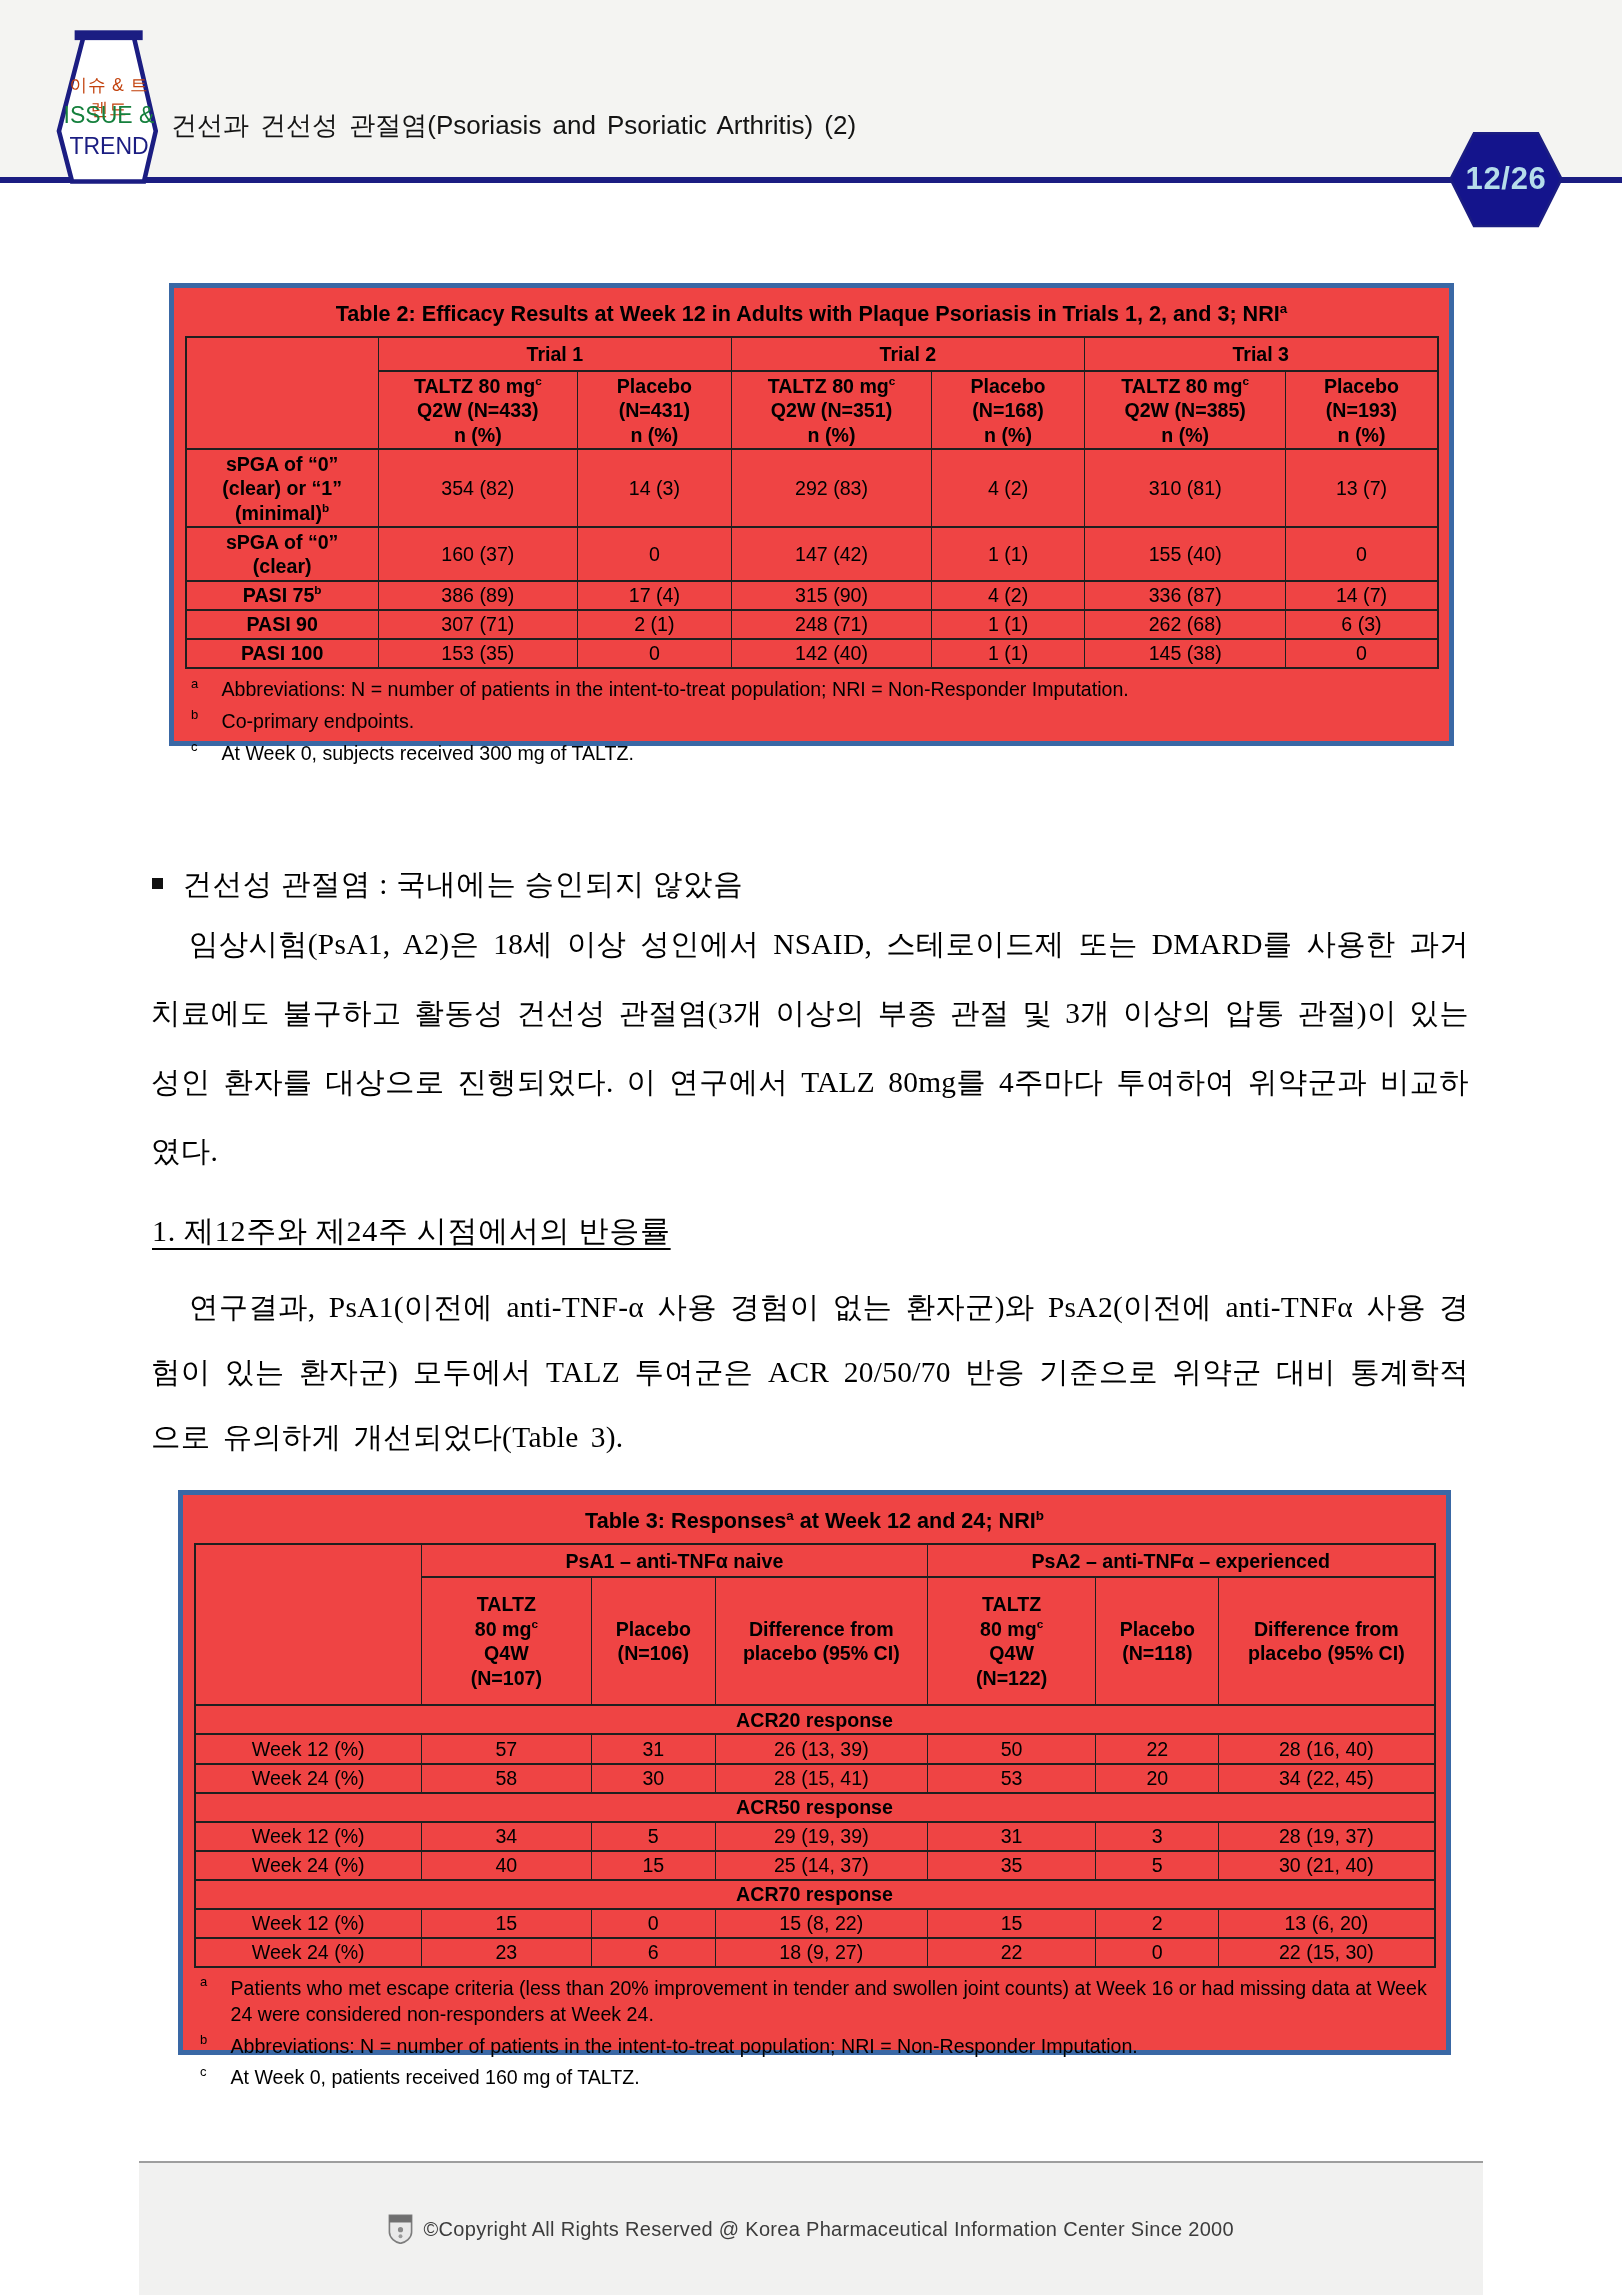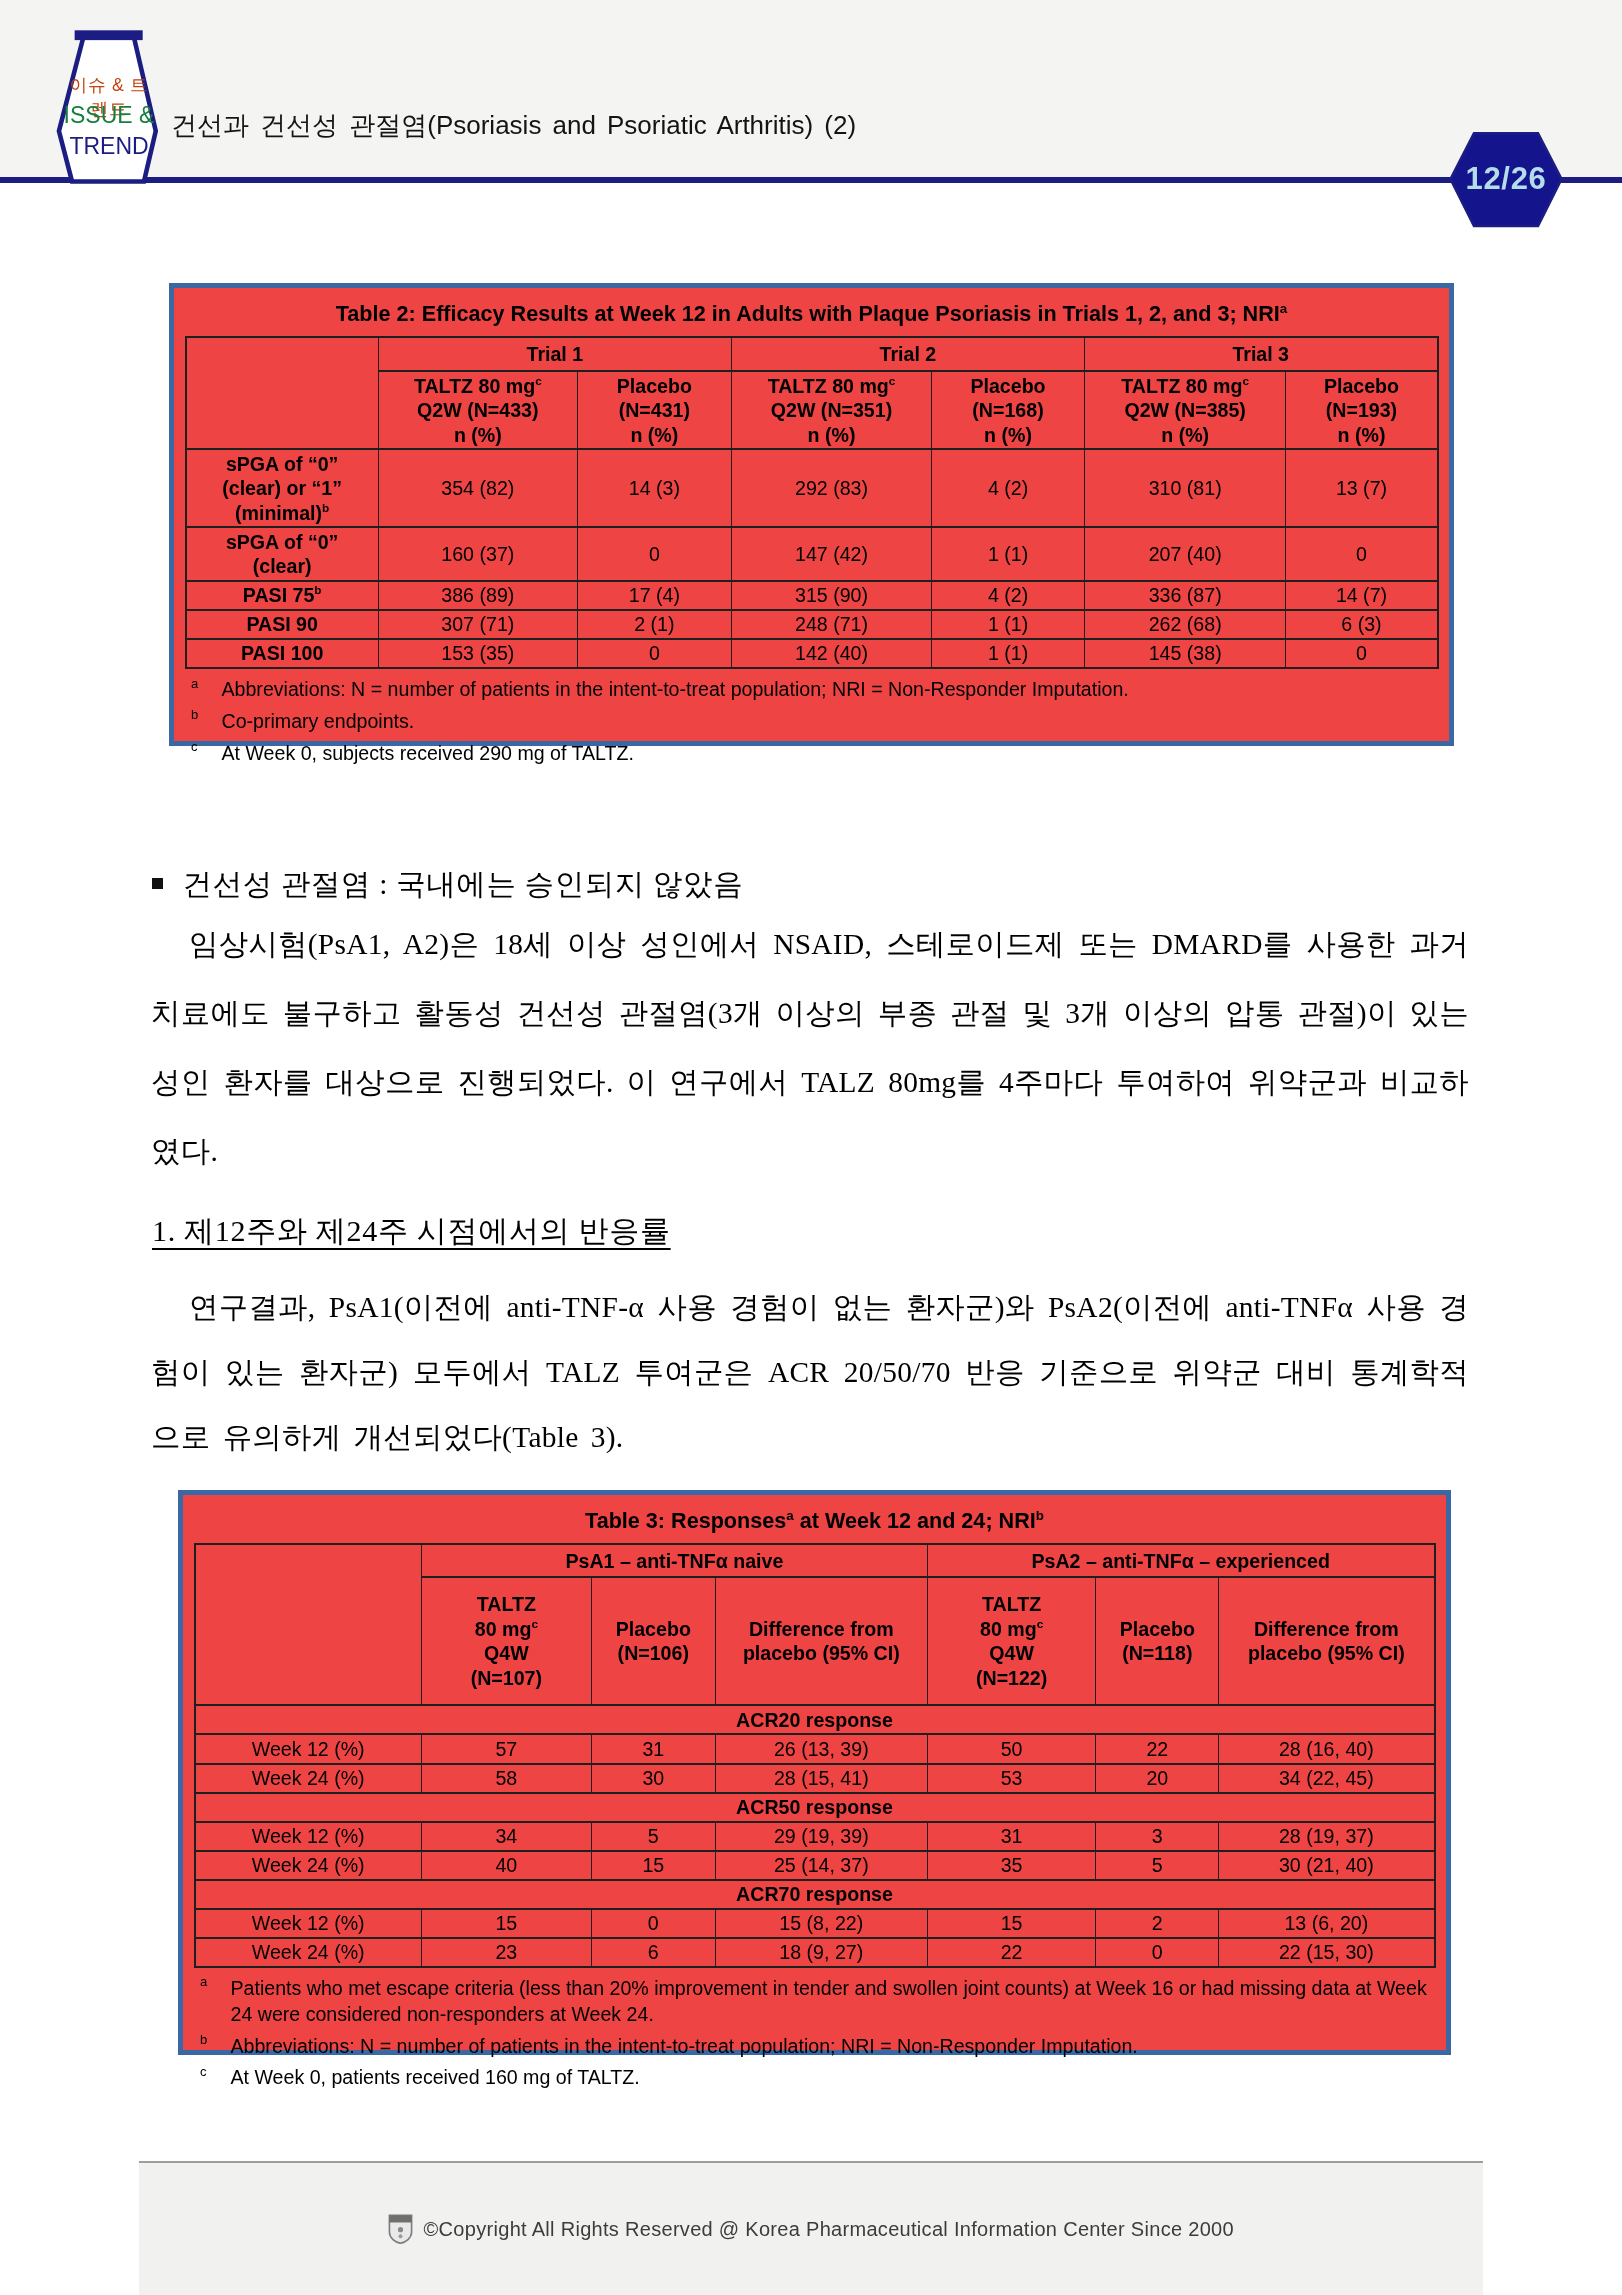--- a/index.html
+++ b/index.html
@@ -151,21 +151,21 @@
     </tr>
     <tr style="height:52px;">
       <td class="bold vtop">
         <div>sPGA of “0”</div>
             <div>(clear)</div>
       </td>
       <td class="vtop">160 (37)</td>
       <td class="vtop">0</td>
       <td class="vtop">147 (42)</td>
       <td class="vtop">1 (1)</td>
-      <td class="vtop">207 (40)</td>
+      <td class="vtop">155 (40)</td>
       <td class="vtop">0</td>
     </tr>
     <tr style="height:27.5px;">
       <td class="bold"><span>PASI 75</span><sup>b</sup></td>
       <td>386 (89)</td>
       <td>17 (4)</td>
       <td>315 (90)</td>
       <td>4 (2)</td>
       <td>336 (87)</td>
       <td>14 (7)</td>
@@ -187,21 +187,21 @@
       <td>1 (1)</td>
       <td>145 (38)</td>
       <td>0</td>
     </tr>
   </tbody>
     </table>
 
   <div class="fn-wrap">
     <div class="fn"><sup>a</sup><span>Abbreviations: N = number of patients in the intent-to-treat population; NRI = Non-Responder Imputation.</span></div>
     <div class="fn"><sup>b</sup><span>Co-primary endpoints.</span></div>
-    <div class="fn"><sup>c</sup><span>At Week 0, subjects received 290 mg of TALTZ.</span></div>
+    <div class="fn"><sup>c</sup><span>At Week 0, subjects received 300 mg of TALTZ.</span></div>
   </div>
 </div>
 
 <div class="bullet-heading kr-serif"><span class="bullet-sq"></span><span>건선성 관절염 : 국내에는 승인되지 않았음</span></div>
 
 <div class="body-para kr-serif" id="para1">임상시험(PsA1, A2)은 18세 이상 성인에서 NSAID, 스테로이드제 또는 DMARD를 사용한 과거 치료에도 불구하고 활동성 건선성 관절염(3개 이상의 부종 관절 및 3개 이상의 압통 관절)이 있는 성인 환자를 대상으로 진행되었다. 이 연구에서 TALZ 80mg를 4주마다 투여하여 위약군과 비교하였다.</div>
 
 <div class="section-heading kr-serif">1. 제12주와 제24주 시점에서의 반응률</div>
 
 <div class="body-para kr-serif" id="para2">연구결과, PsA1(이전에 anti-TNF-α 사용 경험이 없는 환자군)와 PsA2(이전에 anti-TNFα 사용 경험이 있는 환자군) 모두에서 TALZ 투여군은 ACR 20/50/70 반응 기준으로 위약군 대비 통계학적으로 유의하게 개선되었다(Table 3).</div>

